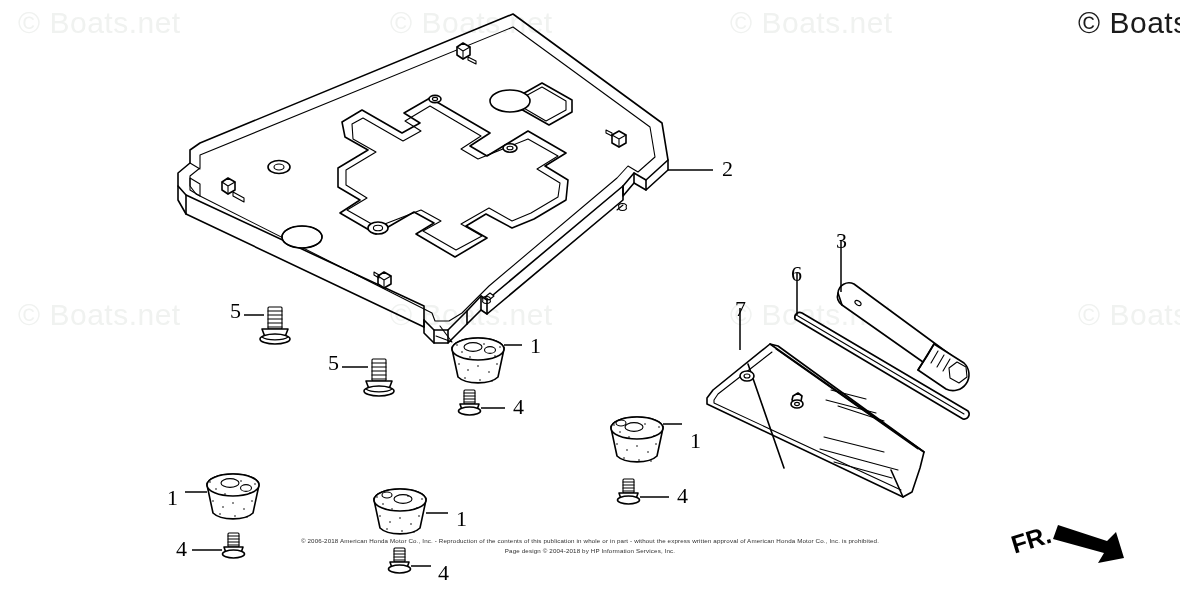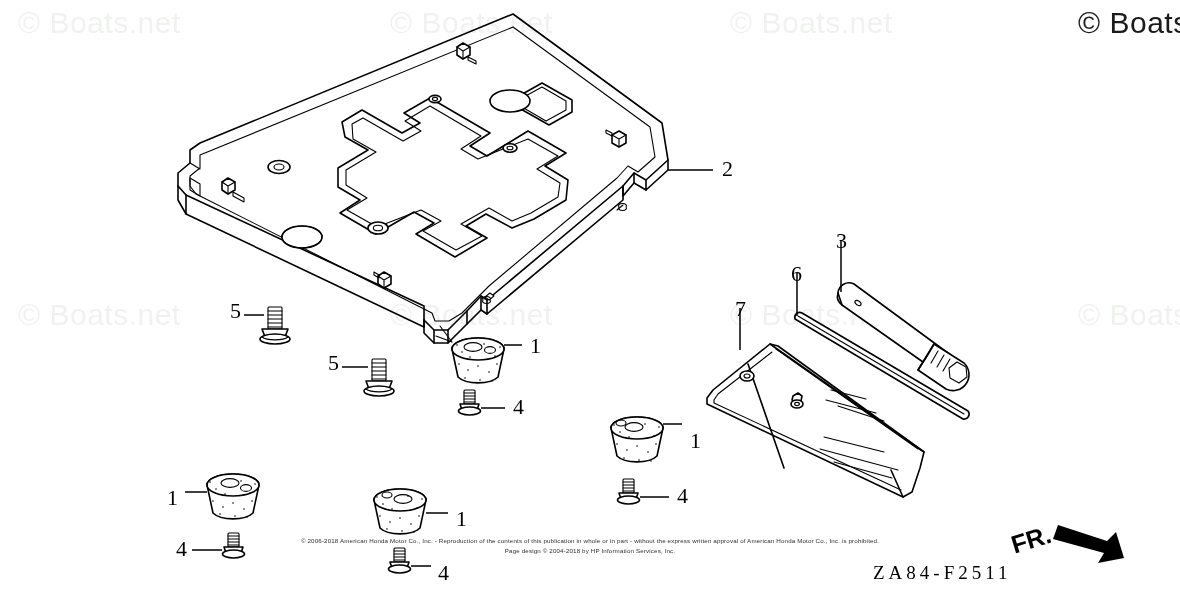--- a/index.html
+++ b/index.html
@@ -362,19 +362,18 @@
     <div class="callout" style="left:677px;top:485px;">4</div>
     <div class="callout" style="left:167px;top:487px;">1</div>
     <div class="callout" style="left:176px;top:538px;">4</div>
     <div class="callout" style="left:456px;top:508px;">1</div>
     <div class="callout" style="left:438px;top:562px;">4</div>
   </div>
 
   <div class="footer footer-l1">© 2006-2018 American Honda Motor Co., Inc. - Reproduction of the contents of this publication in whole or in part - without the express written approval of American Honda Motor Co., Inc. is prohibited.</div>
   <div class="footer footer-l2">Page design © 2004-2018 by HP Information Services, Inc.</div>
 
-  <div class="partno">ZA84-F2511</div>
 
   <div id="fr-group">
     <div id="fr-text">FR.</div>
   </div>
 
 </div>
 
 </body></html>

